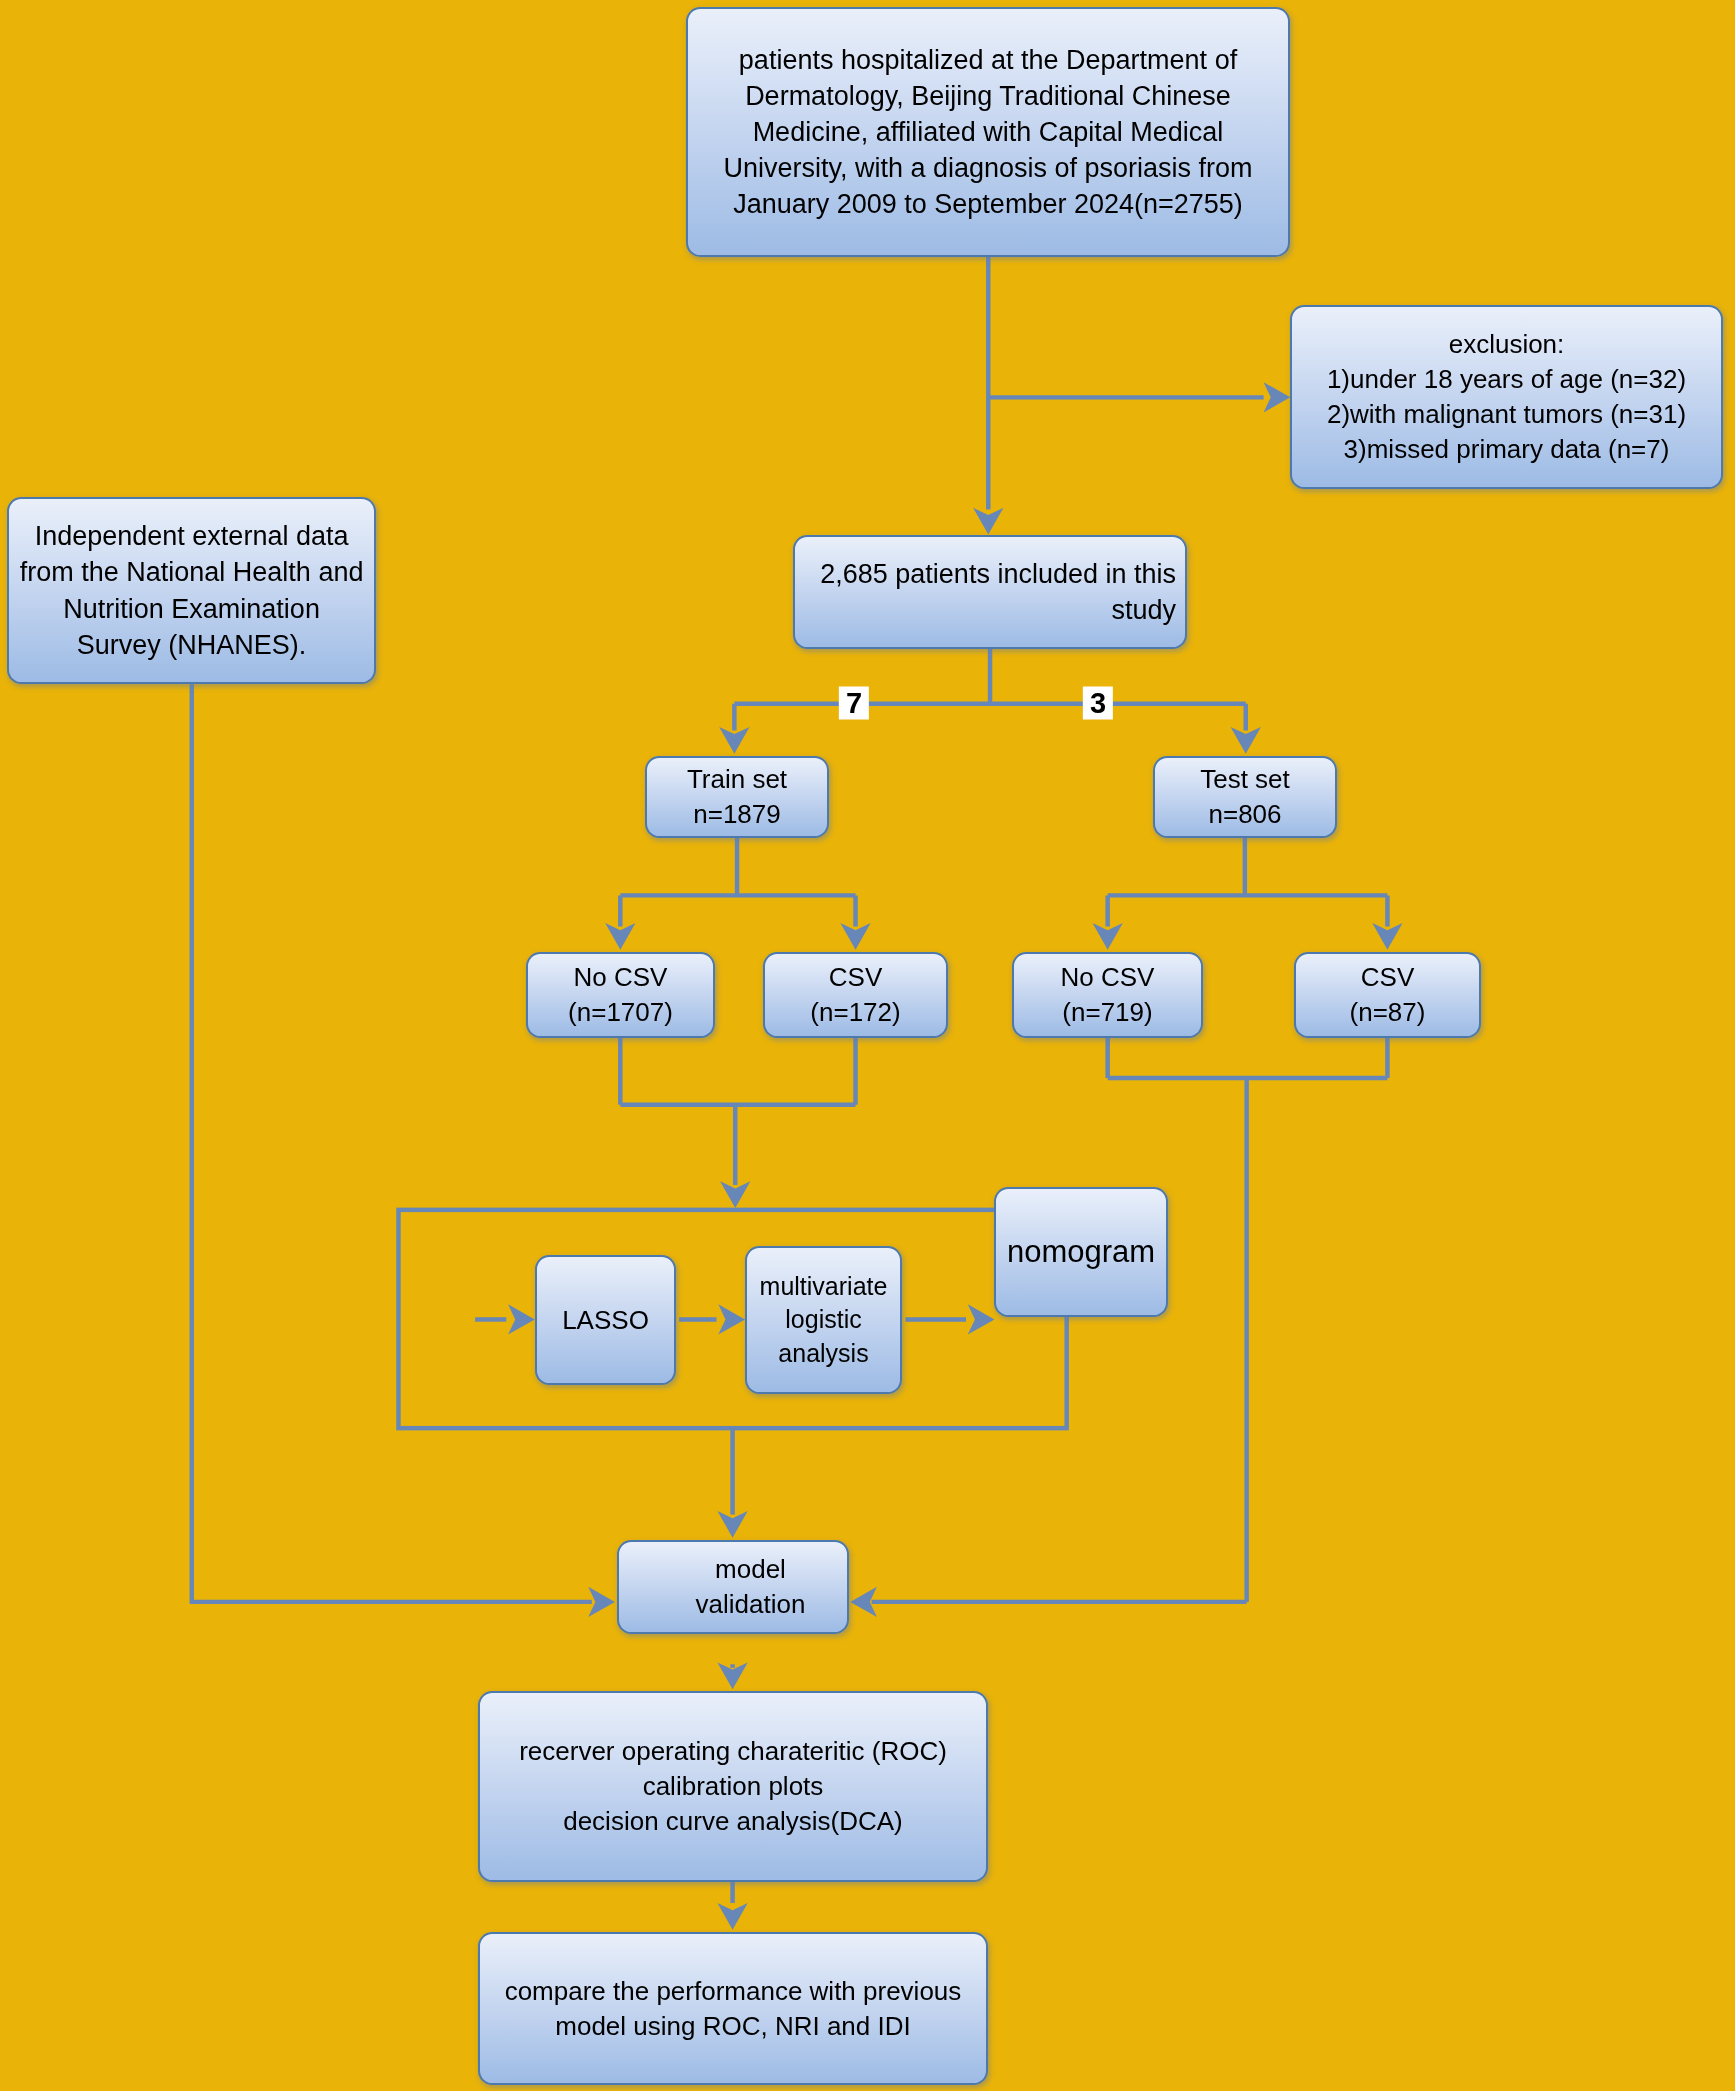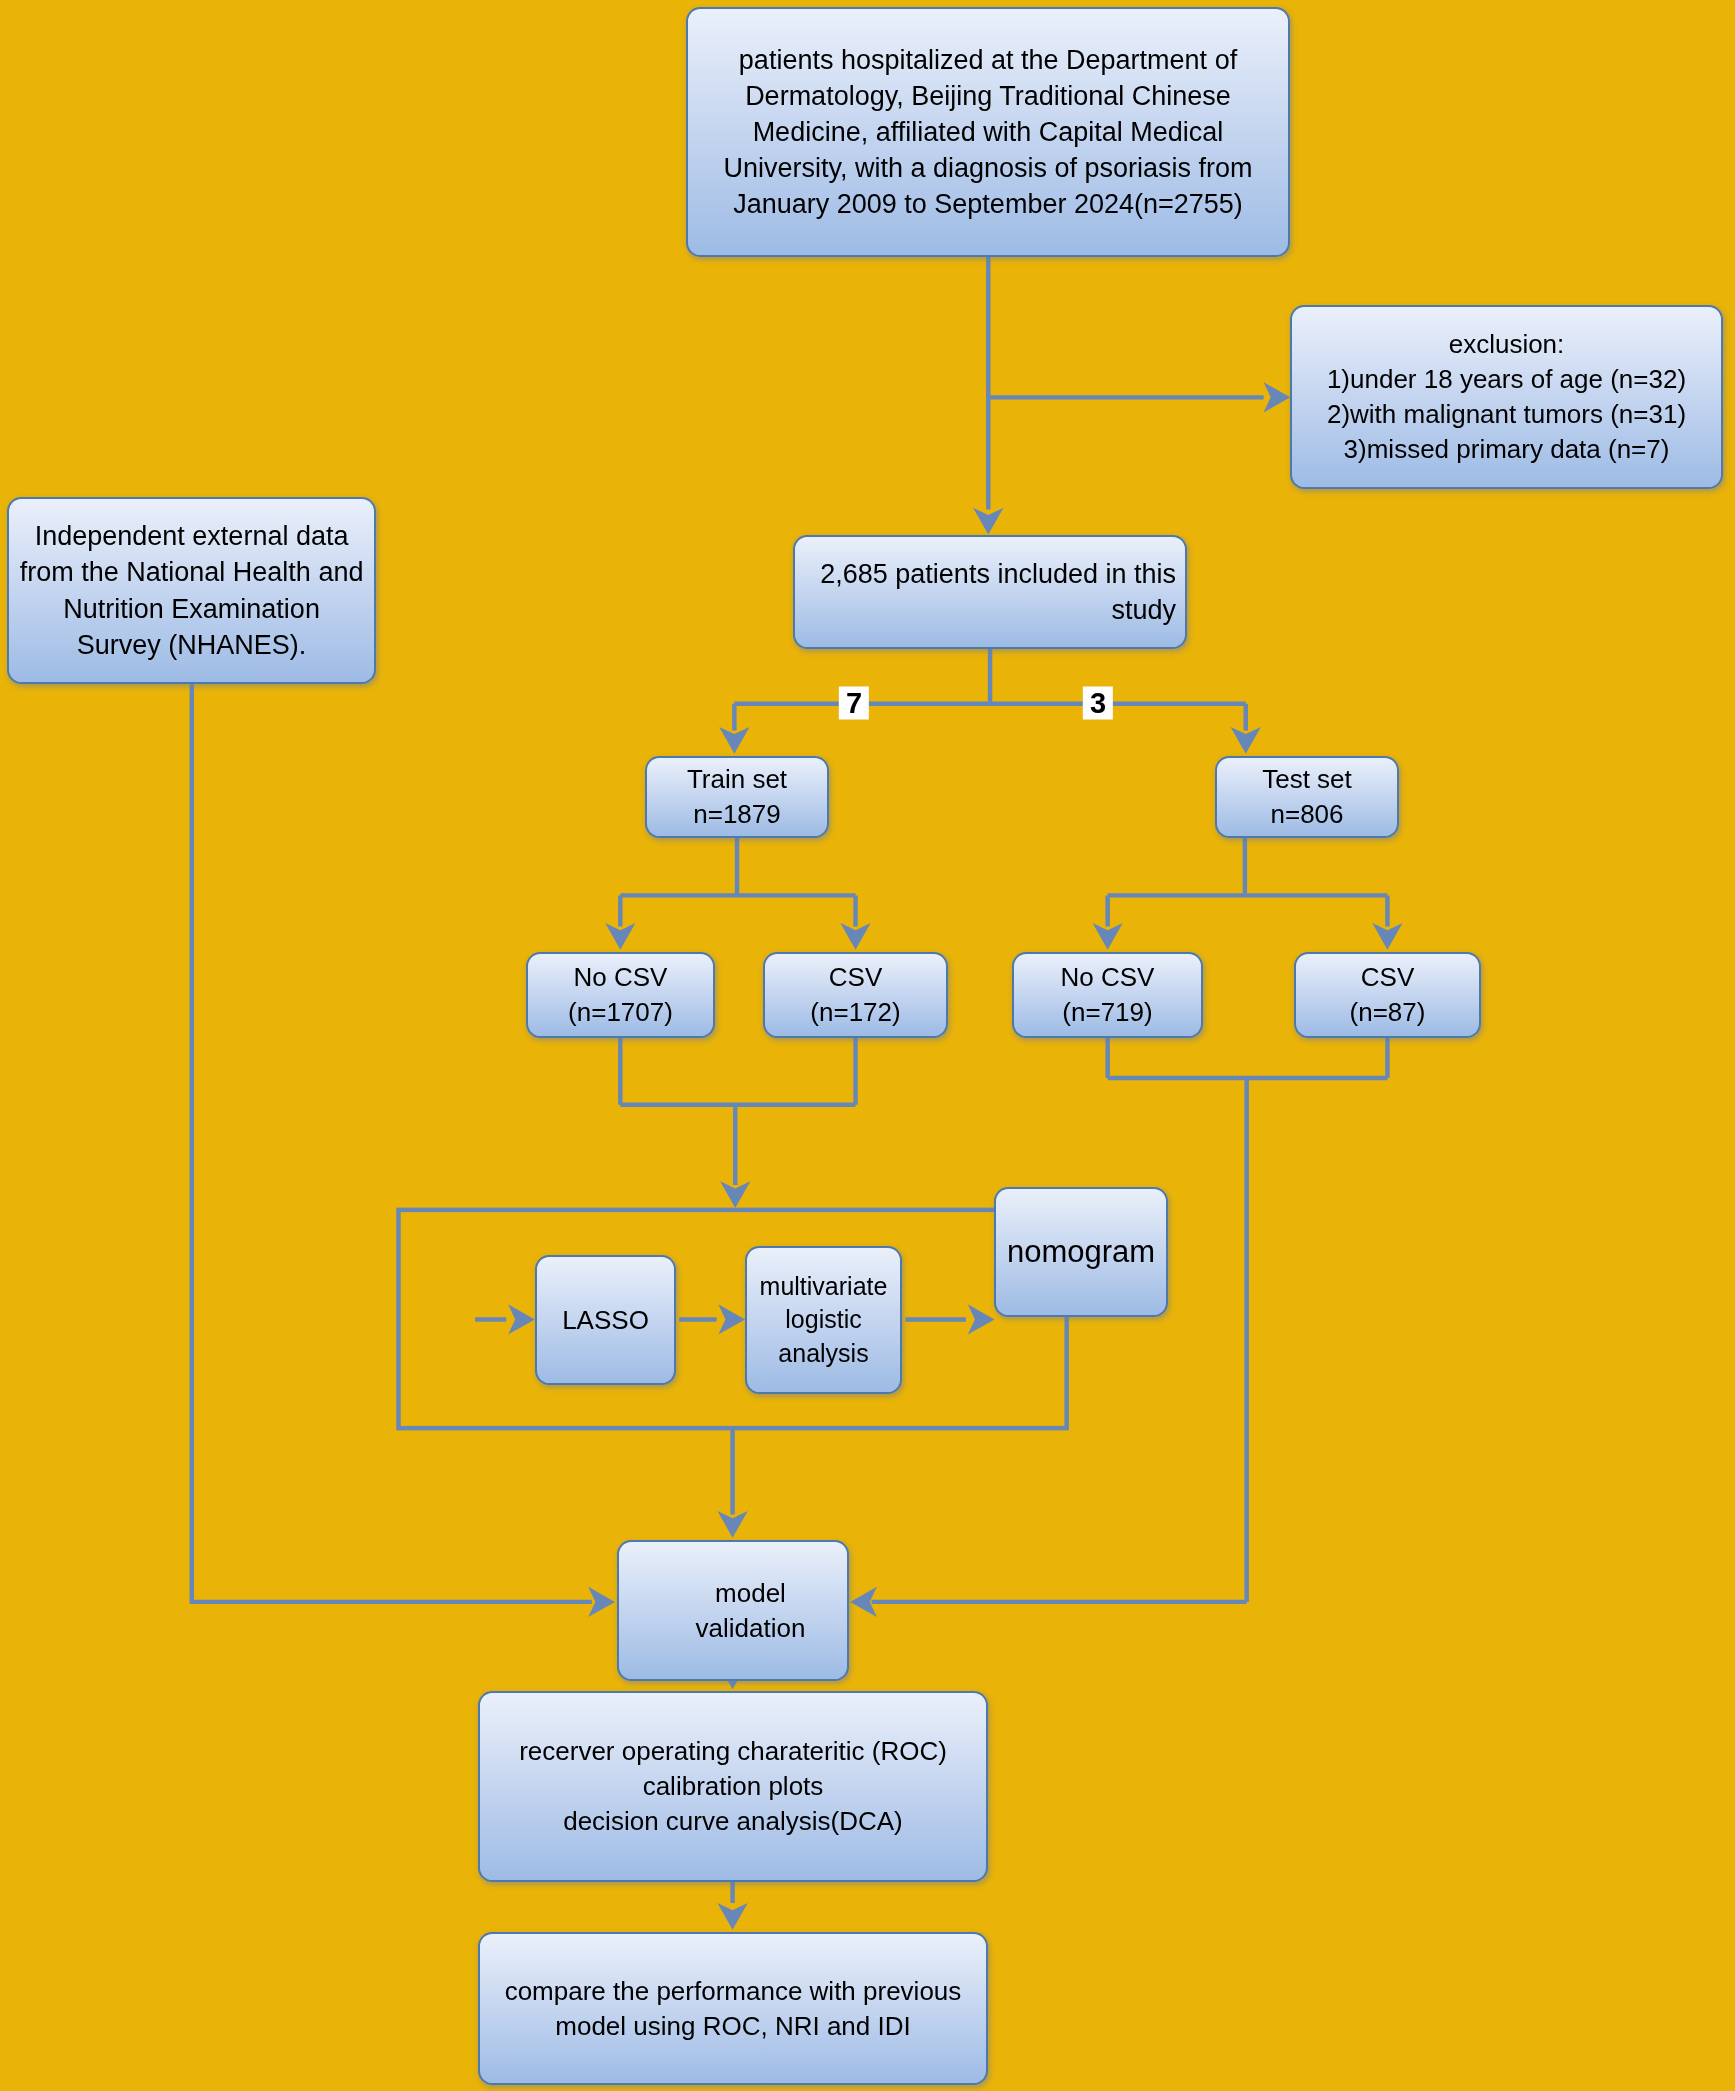--- a/index.html
+++ b/index.html
@@ -25,30 +25,30 @@
     font-size:27px;line-height:1.34;
     padding:5.3px 9px;
   }
   .multiline{white-space:pre-line;}
   
   .n-source      {left:686px; top:7.1px;    width:604px; height:250px;}
   .n-exclusion   {left:1290px;top:305px;  width:433px; height:184px; font-size:26px;}
   .n-nhanes      {left:7.1px;   top:497px;  width:369px; height:187px;}
   .n-included    {left:793px; top:535px;  width:394px; height:114px;text-align:right;}
   .n-train       {left:645px; top:756px;  width:184px; height:82px;  font-size:26px;}
-  .n-test        {left:1215px;top:756px;  width:184px; height:82px;  font-size:26px;}
+  .n-test        {left:1153px;top:756px;  width:184px; height:82px;  font-size:26px;}
   .n-train-nocsv {left:526px; top:952px; width:189px; height:86px;  font-size:26px;}
   .n-train-csv   {left:763px; top:952px; width:185px; height:86px;  font-size:26px;}
   .n-test-nocsv  {left:1012px;top:952px; width:191px; height:86px;  font-size:26px;}
   .n-test-csv    {left:1294px;top:952px; width:187px; height:86px;  font-size:26px;}
   .n-univariate  {left:329px; top:1255px; width:143px; height:130px; font-size:25px;}
   .n-lasso       {left:535px; top:1255px; width:141px; height:130px; font-size:26px;}
   .n-multivar    {left:745px; top:1246px; width:157px; height:148px; font-size:25px;}
   .n-nomogram    {left:994px;top:1187px; width:174px; height:130px; font-size:31px;}
-  .n-modelval    {left:617px; top:1540px; width:232px; height:141px; font-size:26px;padding-left:44px;}
+  .n-modelval    {left:617px; top:1540px; width:232px; height:94px; font-size:26px;padding-left:44px;}
   .n-roc         {left:478px; top:1691px; width:510px; height:191px; font-size:26px;}
   .n-compare     {left:478px; top:1932px; width:510px; height:153px; font-size:26px;}
   .ratio-label{
     position:absolute;transform:translate(-50%,-50%);
     background:#ffffff;padding:0 7.1px;
     font-size:29px;font-weight:bold;color:#000;
   }
 </style>
 </head>
 <body>

